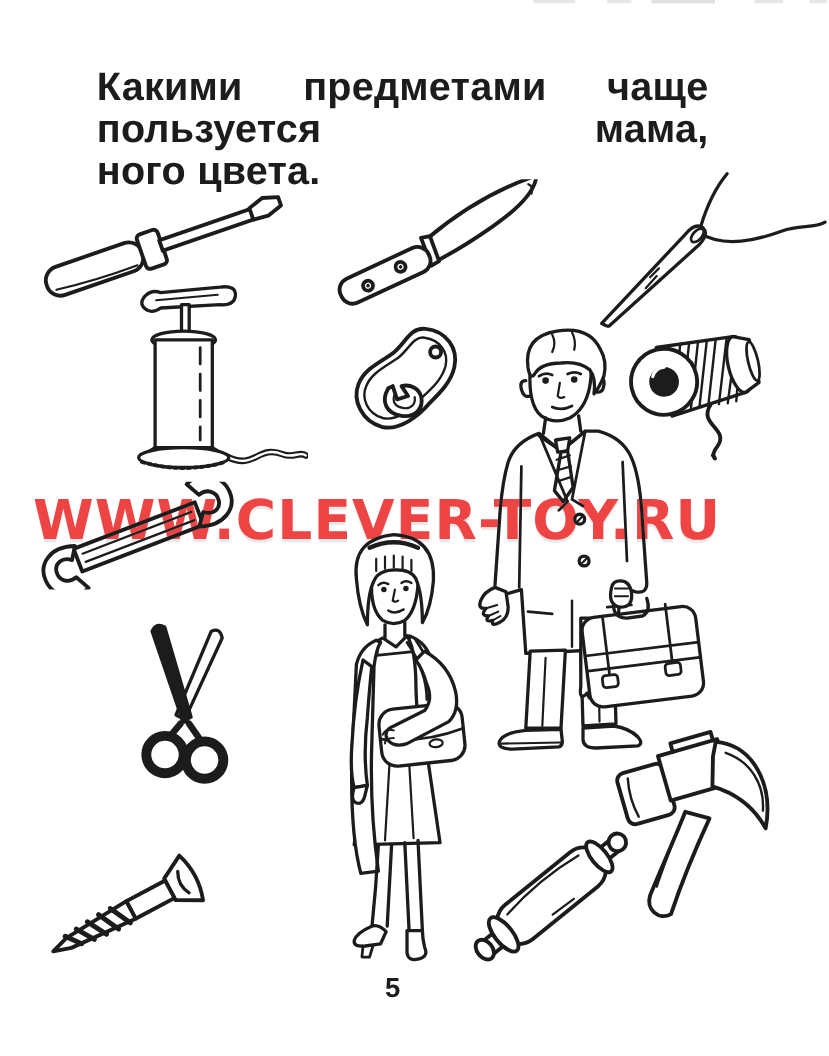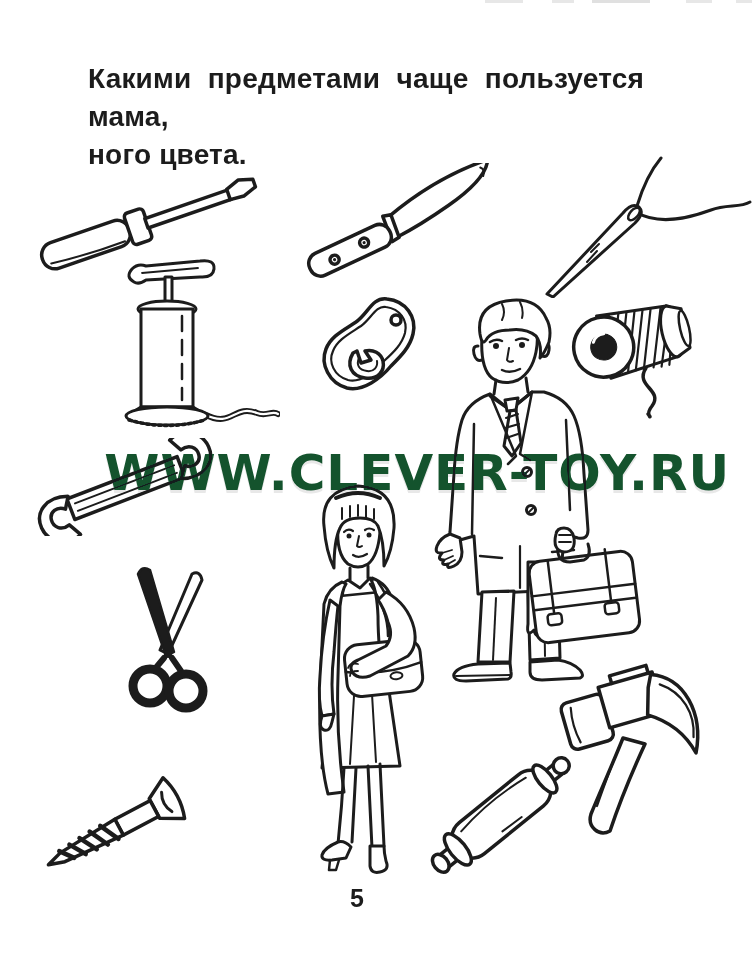--- a/index.html
+++ b/index.html
@@ -4,34 +4,34 @@
 <style>
   html,body{margin:0;padding:0;background:#888;}
   .page{
     position:relative;width:754px;height:960px;margin:0 auto;
     background:#ffffff;overflow:hidden;
     font-family:"Liberation Sans","DejaVu Sans",sans-serif;
     color:#1c1c1c;
   }
   .instruction{
     position:absolute;left:88px;top:60px;width:556px;
-    font-weight:bold;font-size:28px;line-height:38px;letter-spacing:.2px;
+    font-weight:bold;font-size:36px;line-height:38px;letter-spacing:.2px;
   }
   .instruction .line{white-space:nowrap;}
   .instruction .line.justified{
     white-space:normal;text-align:justify;text-align-last:justify;
   }
   .fig{position:absolute;}
   .fig svg{display:block;}
   .watermark{
     position:absolute;left:30px;top:444px;width:700px;
     font-family:"DejaVu Sans",sans-serif;font-weight:bold;
-    font-size:50px;letter-spacing:1px;color:#14532d;
+    font-size:50px;letter-spacing:1px;color:#ef4444;
     text-shadow:0 3px 0 rgba(214,214,214,.55);
-    mix-blend-mode:darken;z-index:9;pointer-events:none;text-align:right;
+    mix-blend-mode:darken;z-index:9;pointer-events:none;
   }
   .page-number{
     position:absolute;left:337px;top:884px;width:40px;text-align:center;
     font-weight:bold;font-size:25px;color:#1c1c1c;
   }
   .scan-artifact{position:absolute;top:0;height:3px;background:#e7e7e7;}
 </style>
 </head>
 <body>
 

